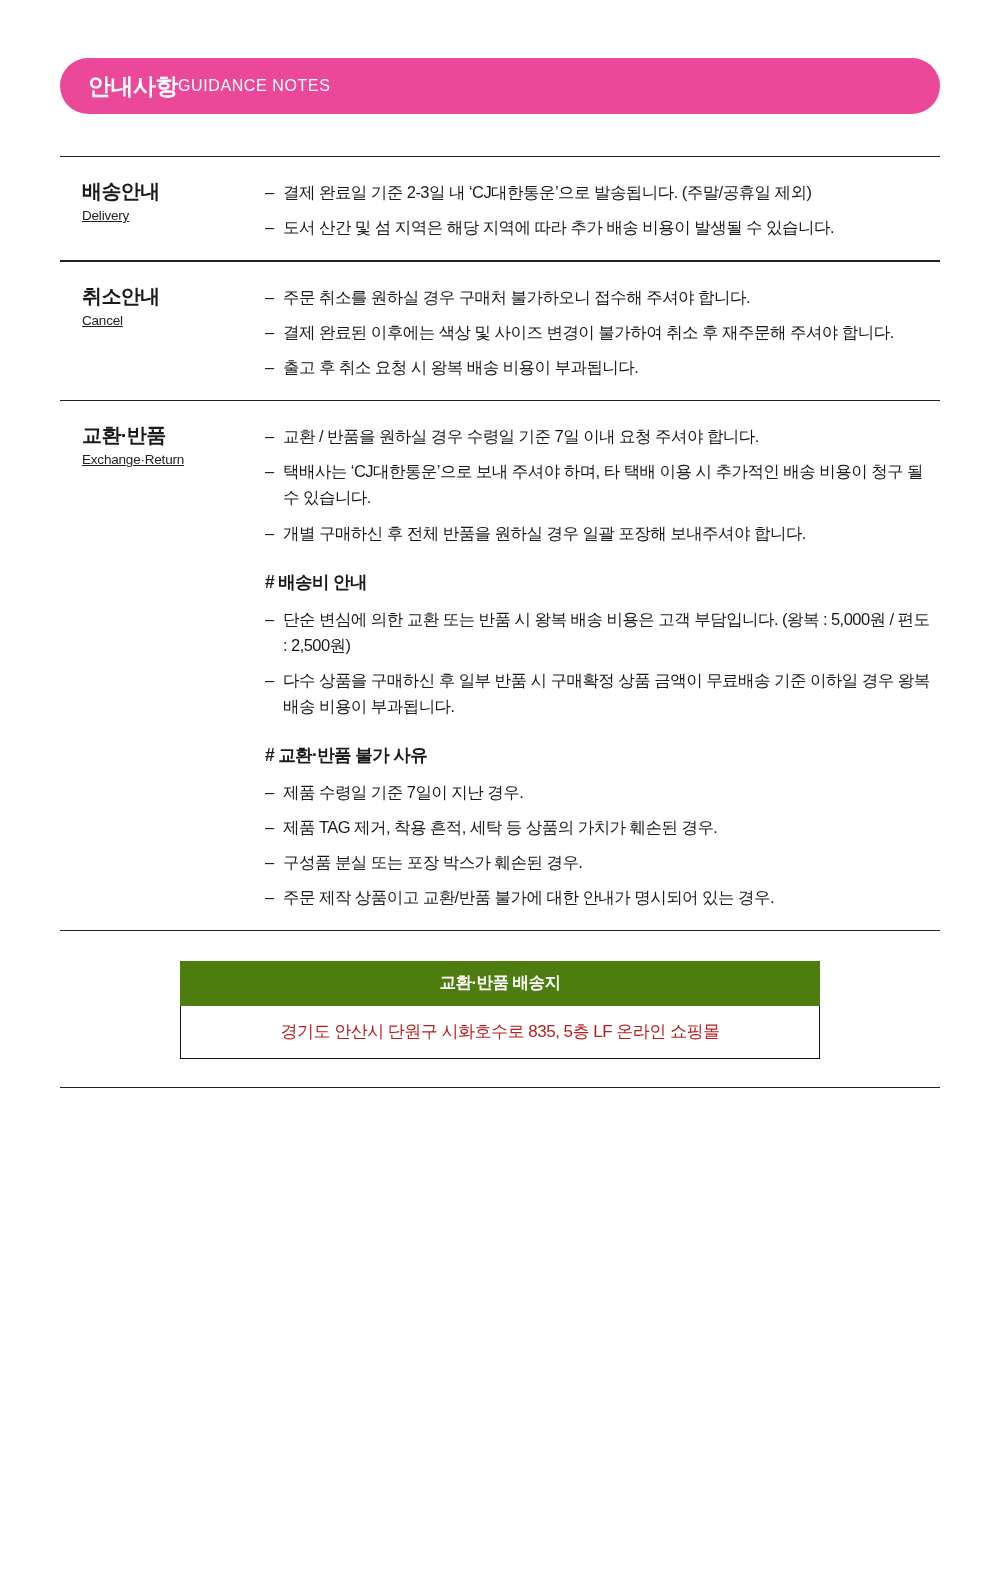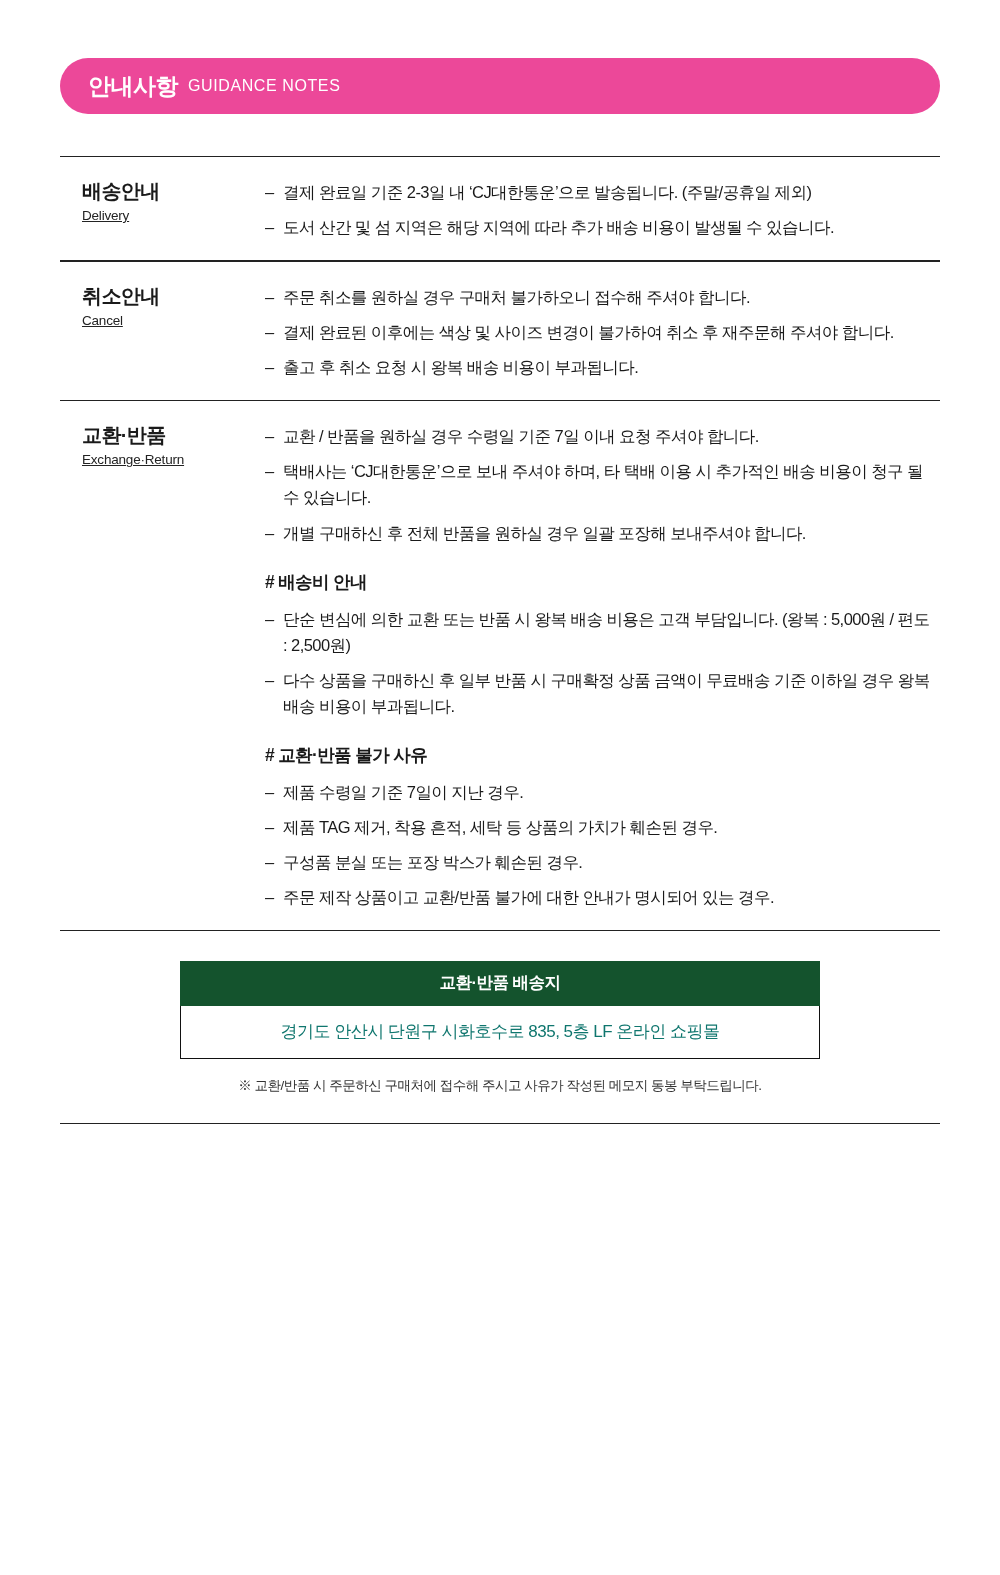--- a/index.html
+++ b/index.html
@@ -36,21 +36,20 @@
   .banner-ko {
     color: #ffffff;
     font-size: 23px;
     font-weight: bold;
     letter-spacing: -0.5px;
   }
   .banner-en {
     color: #ffffff;
     font-size: 16px;
     letter-spacing: 0.6px;
-    margin-left: 10px;
   }
 
   
   .rule {
     border-top: 1px solid #222222;
   }
   .rule.top { margin-top: 42px; }
 
   .section {
     display: flex;
@@ -117,36 +116,36 @@
     margin-bottom: 11px;
     padding-left: 17px;
   }
 
   
   .addr-wrap {
     margin: 30px auto 0 auto;
     width: 640px;
   }
   .addr-title {
-    background: #14532d;
+    background: #4d7c0f;
     color: #ffffff;
     font-size: 16.5px;
     font-weight: bold;
     letter-spacing: -0.5px;
     text-align: center;
     padding: 11px 0 12px 0;
   }
   .addr-value {
     border: 1px solid #111111;
     border-top: none;
     text-align: center;
     font-size: 17px;
     letter-spacing: -0.5px;
     padding: 14px 0 15px 0;
-    color: #0f766e;
+    color: #b91c1c;
   }
   .addr-note {
     text-align: center;
     font-size: 13.5px;
     color: #333333;
     letter-spacing: -0.5px;
     margin-top: 18px;
   }
   .bottom-rule {
     border-top: 1px solid #222222;
@@ -230,17 +229,16 @@
       </ul>
     </div>
   </div>
 
   <div class="rule"></div>
 
   <div class="addr-wrap">
     <div class="addr-title">교환·반품 배송지</div>
     <div class="addr-value">경기도 안산시 단원구 시화호수로 835, 5층 LF 온라인 쇼핑몰</div>
   </div>
-  <div class="addr-note">※ 교환/반품 시 주문하신 구매처에 접수해 주시고 사유가 작성된 메모지 동봉 부탁드립니다.</div>
 
   <div class="bottom-rule"></div>
 
 </div>
 
 </body></html>

